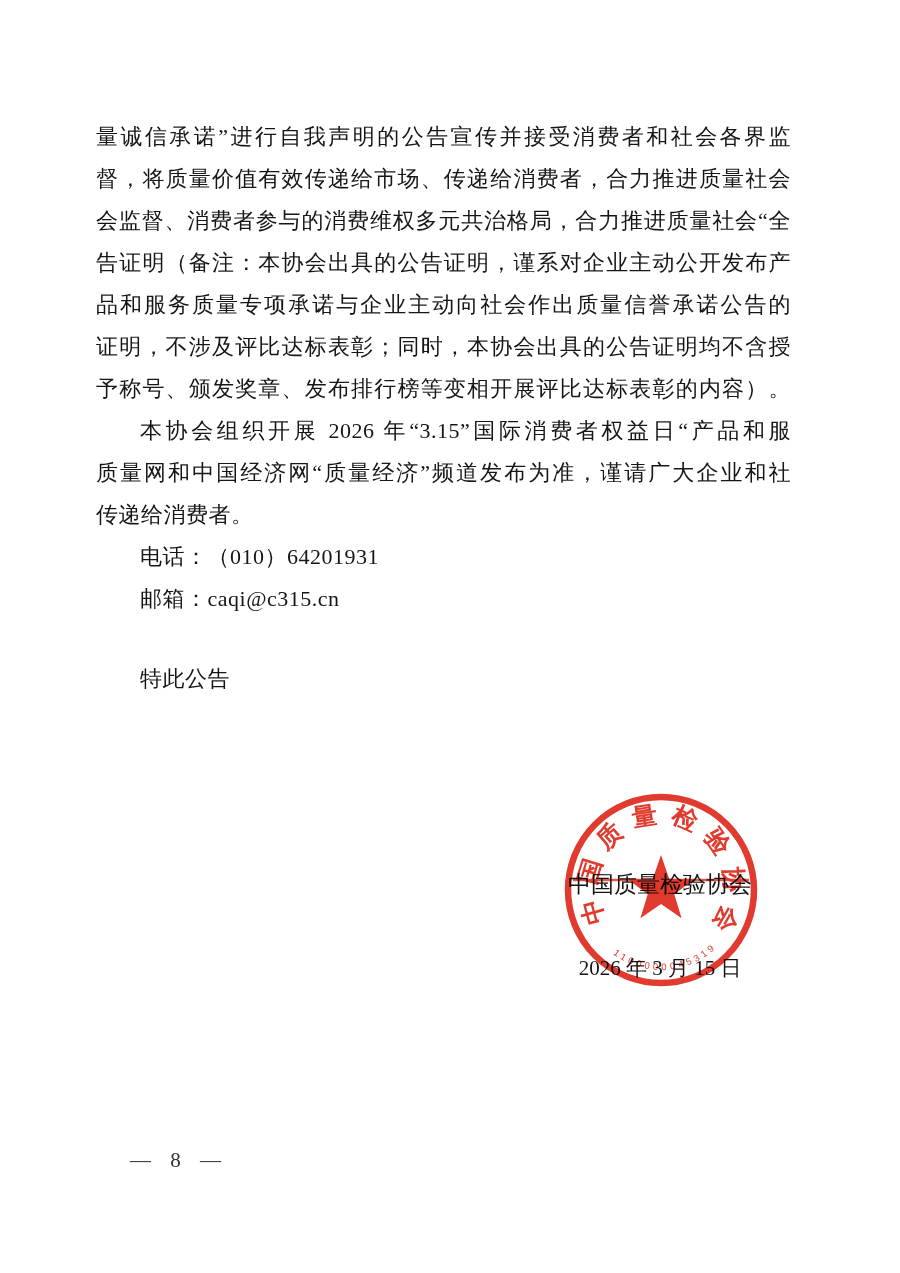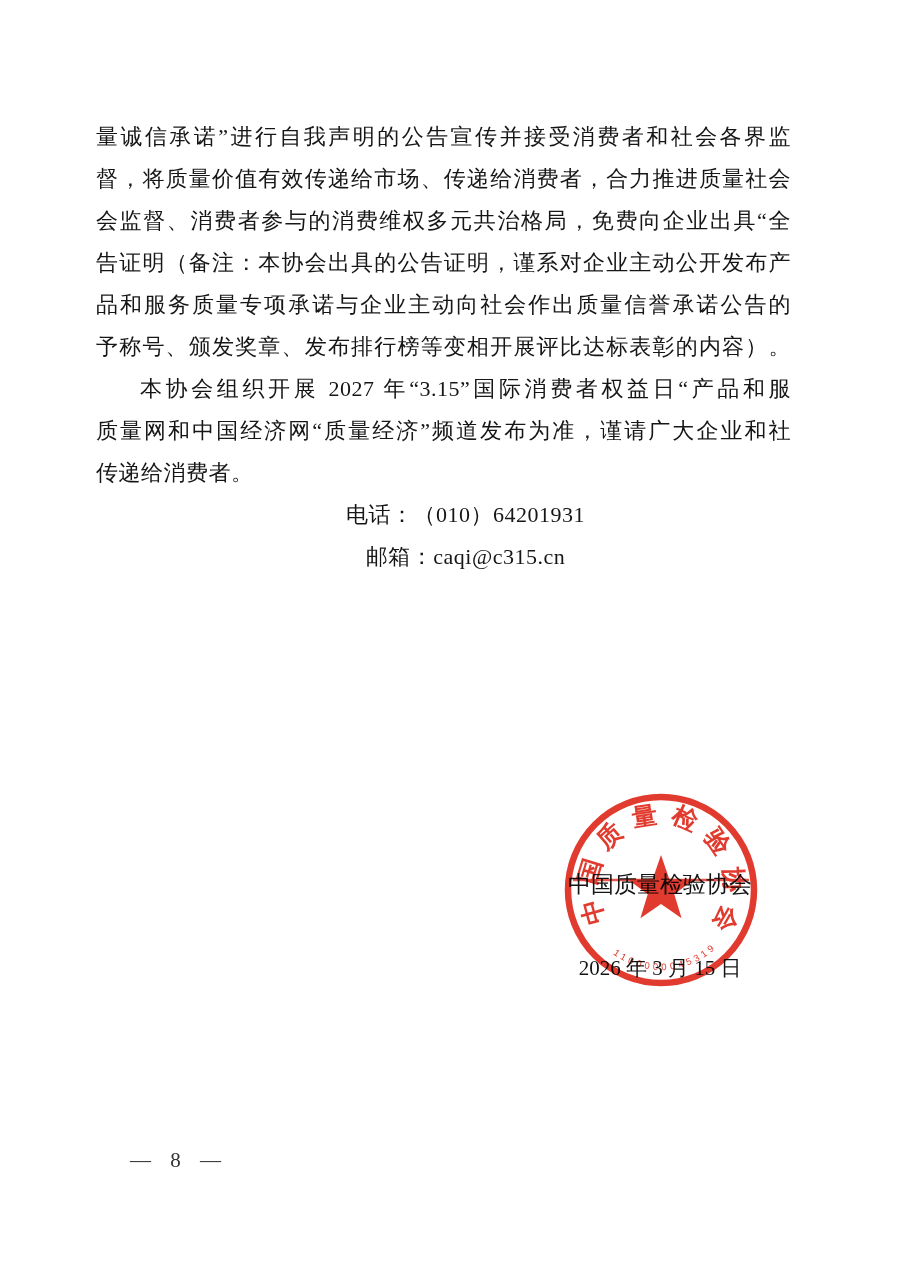--- a/index.html
+++ b/index.html
@@ -29,21 +29,20 @@
     letter-spacing: 0.5px;
     text-align: left;
   }
   .line.fill {
     text-align: justify;
     text-align-last: justify;
     -moz-text-align-last: justify;
   }
   .line.indent {
     text-indent: 44px;
-    text-align: center;
   }
   .line.gap-top {
     margin-top: 38px;
   }
   .sig-org {
     position: absolute;
     left: 558px;
     top: 869px;
     width: 204px;
     text-align: center;
@@ -82,29 +81,31 @@
   }
 </style>
 </head>
 <body>
 
 <div class="page">
 
   <div class="body-text">
     <div class="line fill">量诚信承诺”进行自我声明的公告宣传并接受消费者和社会各界监</div>
     <div class="line fill">督，将质量价值有效传递给市场、传递给消费者，合力推进质量社会</div>
-    <div class="line fill">会监督、消费者参与的消费维权多元共治格局，免费向企业出具“全</div>
+    <div class="line fill">会监督、消费者参与的消费维权多元共治格局，合力推进质量社会“全</div>
     <div class="line fill">告证明（备注：本协会出具的公告证明，谨系对企业主动公开发布产</div>
     <div class="line fill">品和服务质量专项承诺与企业主动向社会作出质量信誉承诺公告的</div>
+    <div class="line fill">证明，不涉及评比达标表彰；同时，本协会出具的公告证明均不含授</div>
     <div class="line fill">予称号、颁发奖章、发布排行榜等变相开展评比达标表彰的内容）。</div>
-    <div class="line fill indent">本协会组织开展 2027 年“3.15”国际消费者权益日“产品和服</div>
+    <div class="line fill indent">本协会组织开展 2026 年“3.15”国际消费者权益日“产品和服</div>
     <div class="line fill">质量网和中国经济网“质量经济”频道发布为准，谨请广大企业和社</div>
     <div class="line">传递给消费者。</div>
     <div class="line indent">电话：（010）64201931</div>
     <div class="line indent">邮箱：caqi@c315.cn</div>
+    <div class="line indent gap-top">特此公告</div>
   </div>
 
   <div class="sig-org">中国质量检验协会</div>
   <div class="sig-date">2026 年 3 月 15 日</div>
 
   <svg class="seal" viewBox="0 0 200 212" aria-hidden="true">
     <defs>
       <path id="seal-arc-top" d="M 48.9 134.5 A 64 64 0 1 1 151.1 134.5" fill="none"></path>
       <path id="seal-arc-bottom" d="M 41.5 153.6 A 80 80 0 0 0 158.5 153.6" fill="none"></path>
     </defs>

